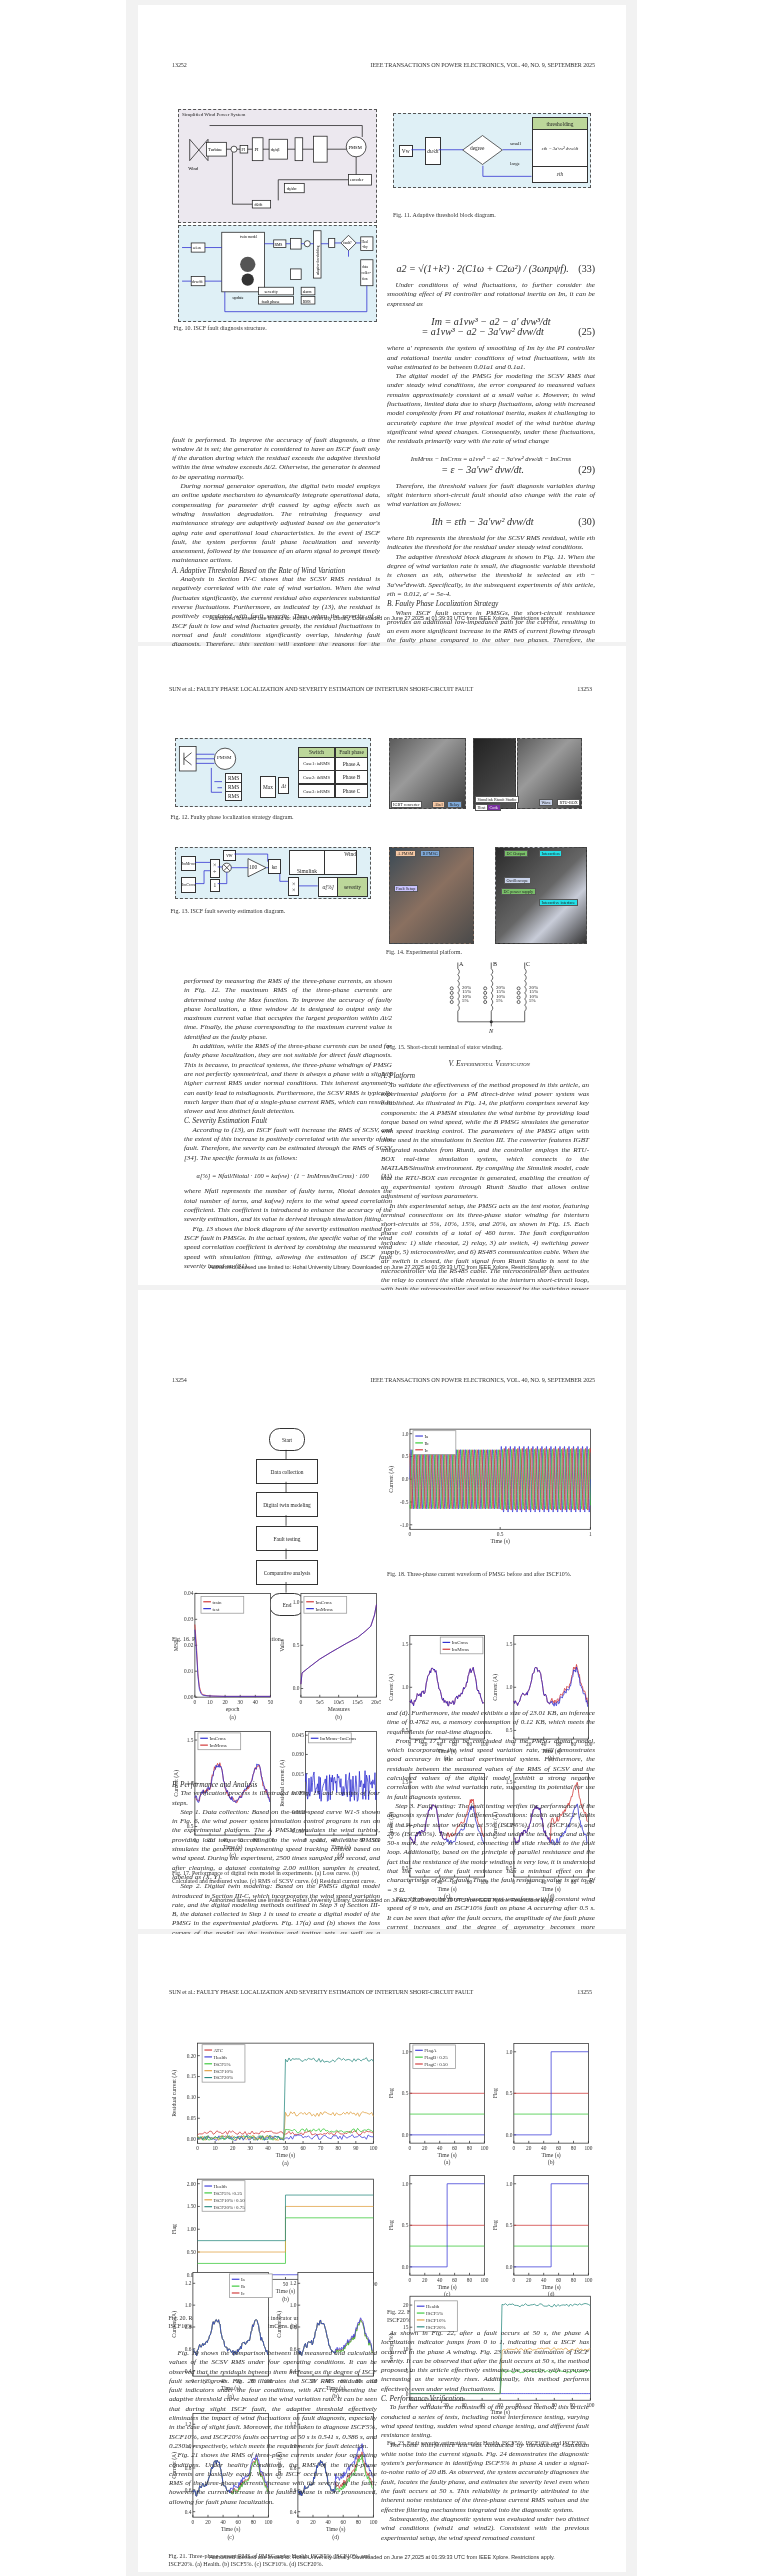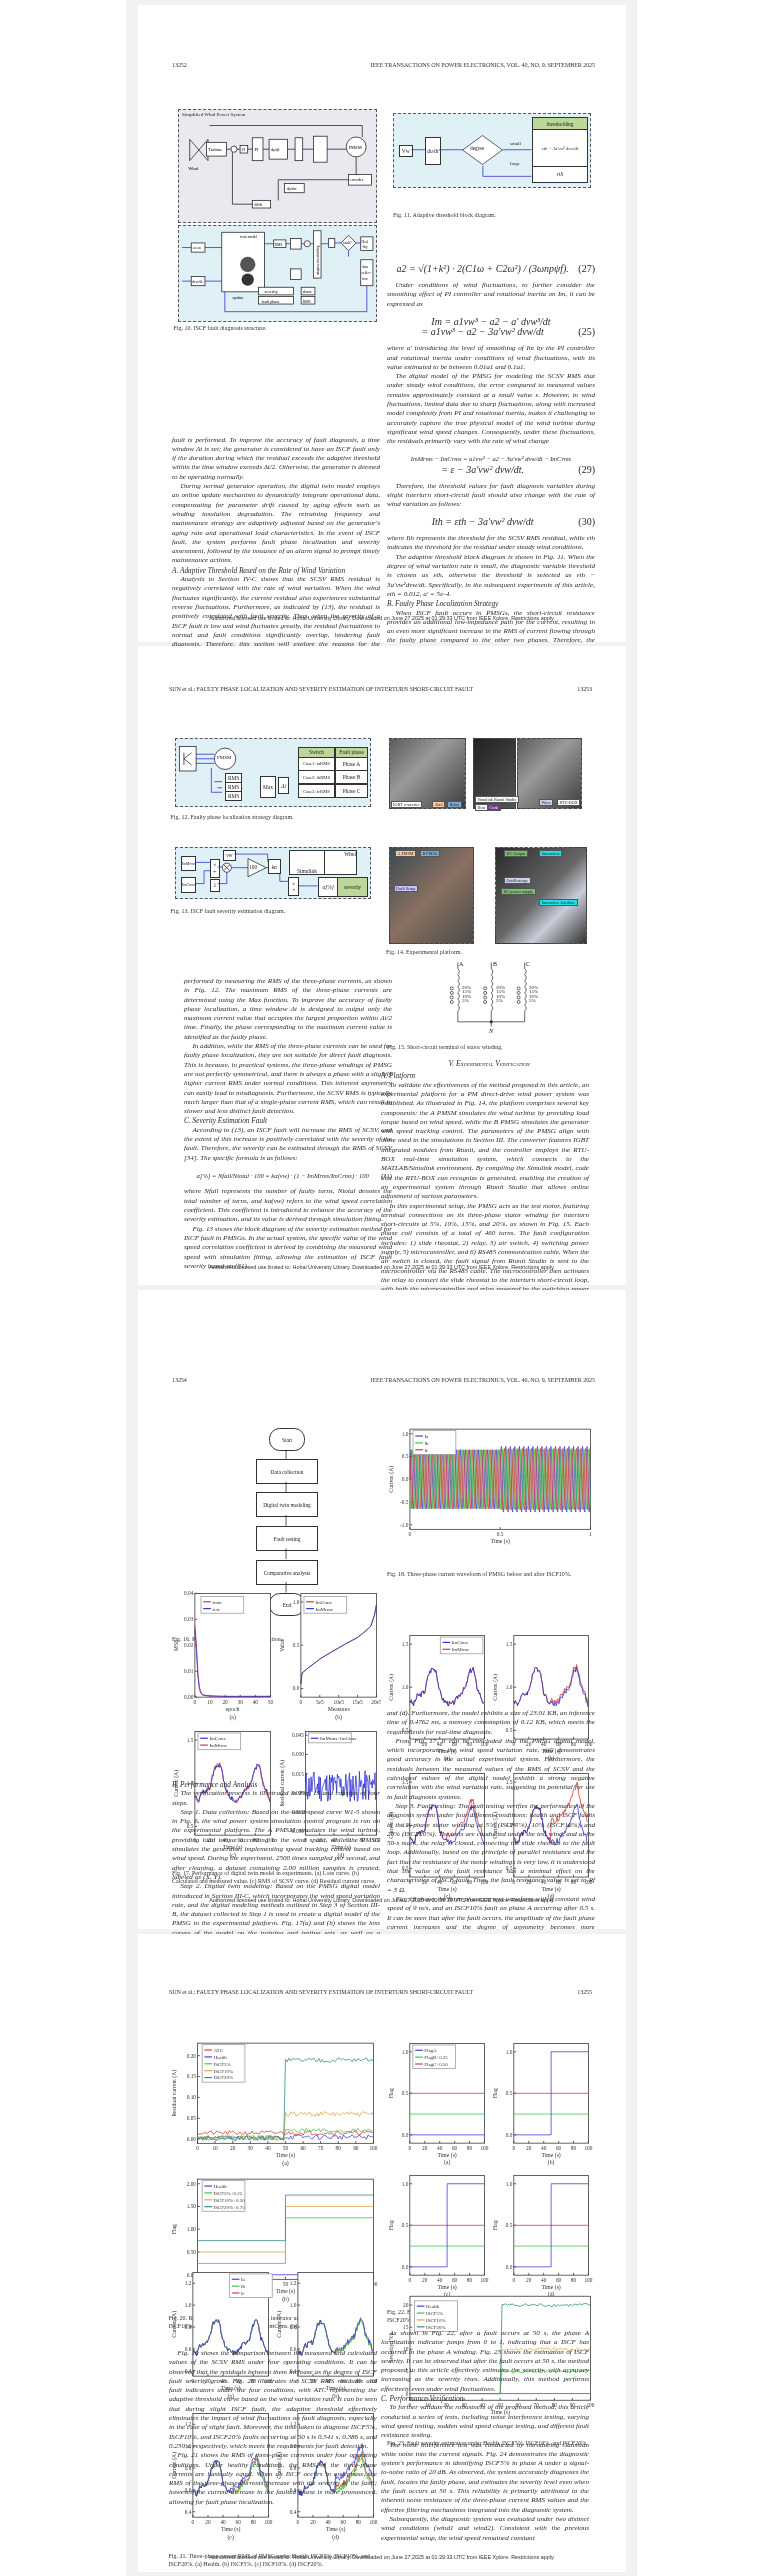--- a/index.html
+++ b/index.html
@@ -145,32 +145,32 @@
     <p class="noind">where a1 and a2 are treated as approximately constant values that characterize the relationship between SCSV and the cube of wind speed, with their specific formulations shown in (26) and (27), respectively, as follows:</p>
     <div class="eq">
         <span class="body">a1 = √(1+k²) · ρπR²Cp / (3ωnpψf)</span>
         <span class="num">(26)</span>
       </div>
   </div>
 
   <div class="col" style="left:249px;top:252px;">
     <div class="eq">
         <span class="body">a2 = √(1+k²) · 2(C1ω + C2ω²) / (3ωnpψf).</span>
-        <span class="num">(27)</span>
+        <span class="num">(33)</span>
       </div>
     <p>Under conditions of wind fluctuations, to further consider the smoothing effect of PI controller and rotational inertia on Im, it can be expressed as</p>
     <div class="eq" style="margin-bottom:1.5px;">
         <span class="body">Im = a1vw³ − a2 − a′ dvw³/dt</span>
         <span class="num"></span>
       </div>
     <div class="eq" style="margin-top:1.5px;">
         <span class="body">= a1vw³ − a2 − 3a′vw² dvw/dt</span>
         <span class="num">(25)</span>
       </div>
-    <p class="noind">where a′ introducing the level of smoothing of Im by the PI controller and rotational inertia under conditions of wind fluctuations, with its value estimated to be between 0.01a1 and 0.1a1.</p>
+    <p class="noind">where a′ represents the system of smoothing of Im by the PI controller and rotational inertia under conditions of wind fluctuations, with its value estimated to be between 0.01a1 and 0.1a1.</p>
     <p>The digital model of the PMSG for modeling the SCSV RMS that under steady wind conditions, the error compared to measured values remains approximately constant at a small value ε. However, in wind fluctuations, limited data due to sharp fluctuations, along with increased model complexity from PI and rotational inertia, makes it challenging to accurately capture the true physical model of the wind turbine during significant wind speed changes. Consequently, under these fluctuations, the residuals primarily vary with the rate of wind change</p>
     <div class="eq" style="margin-bottom:1.5px;font-size:6.5px;">
         <span class="body">ImMrms − ImCrms = a1vw³ − a2 − 3a′vw² dvw/dt − ImCrms</span>
         <span class="num"></span>
       </div>
     <div class="eq" style="margin-top:1.5px;">
         <span class="body">= ε − 3a′vw² dvw/dt.</span>
         <span class="num">(29)</span>
       </div>
     <p>Therefore, the threshold values for fault diagnosis variables during slight interturn short-circuit fault should also change with the rate of wind variation as follows:</p>

